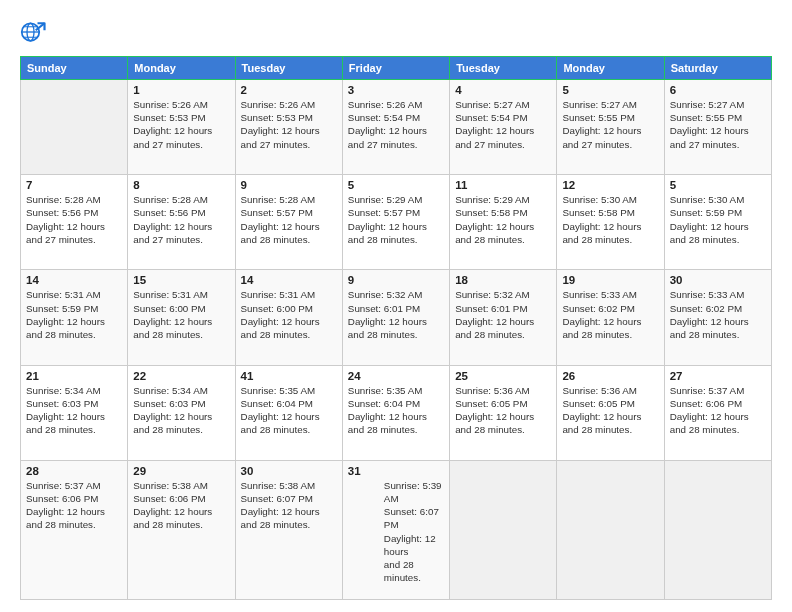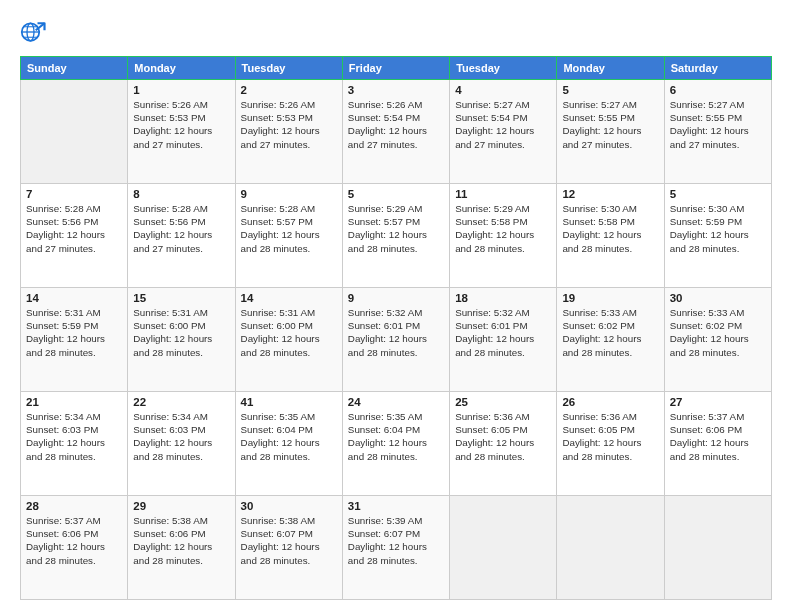--- a/index.html
+++ b/index.html
@@ -354,21 +354,21 @@
           </td>
           <td>
             <span class="cell-date">30</span>
             <div class="cell-info" style="white-space: pre-line;">Sunrise: 5:38 AM
 Sunset: 6:07 PM
 Daylight: 12 hours
 and 28 minutes.</div>
           </td>
           <td>
             <span class="cell-date">31</span>
-            <div class="cell-info" style="white-space: pre-line;">Sunrise: 5:39 AM
+            <div class="cell-info" style="white-space: pre-line; margin-left: 36px;">Sunrise: 5:39 AM
 Sunset: 6:07 PM
 Daylight: 12 hours
 and 28 minutes.</div>
           </td>
           <td class="empty-cell"></td>
           <td class="empty-cell"></td>
           <td class="empty-cell"></td>
         </tr>
       </tbody>
   </table>

